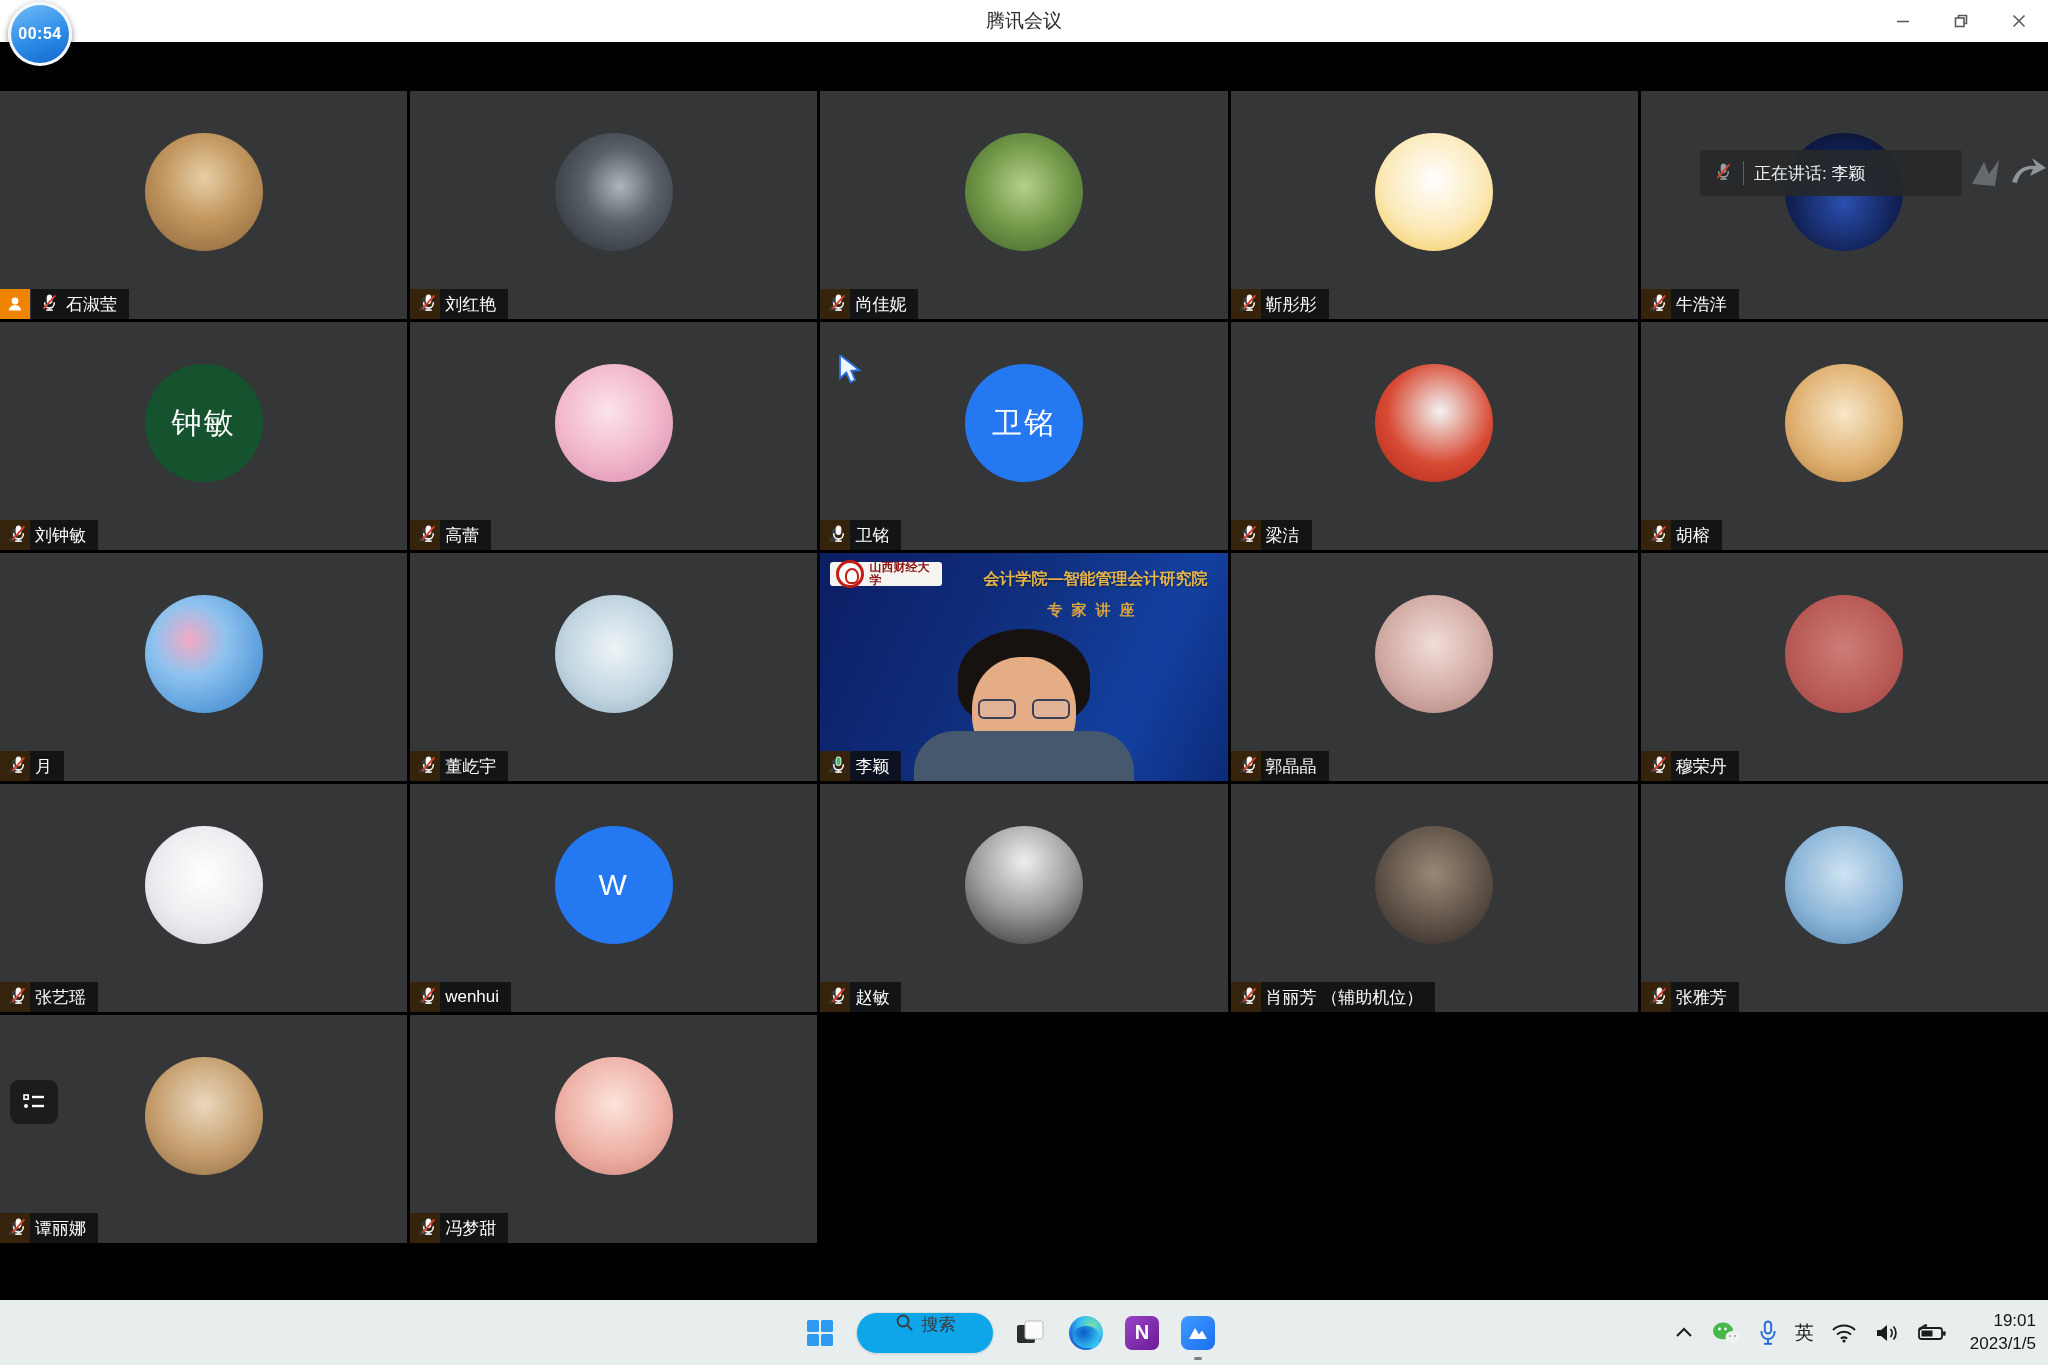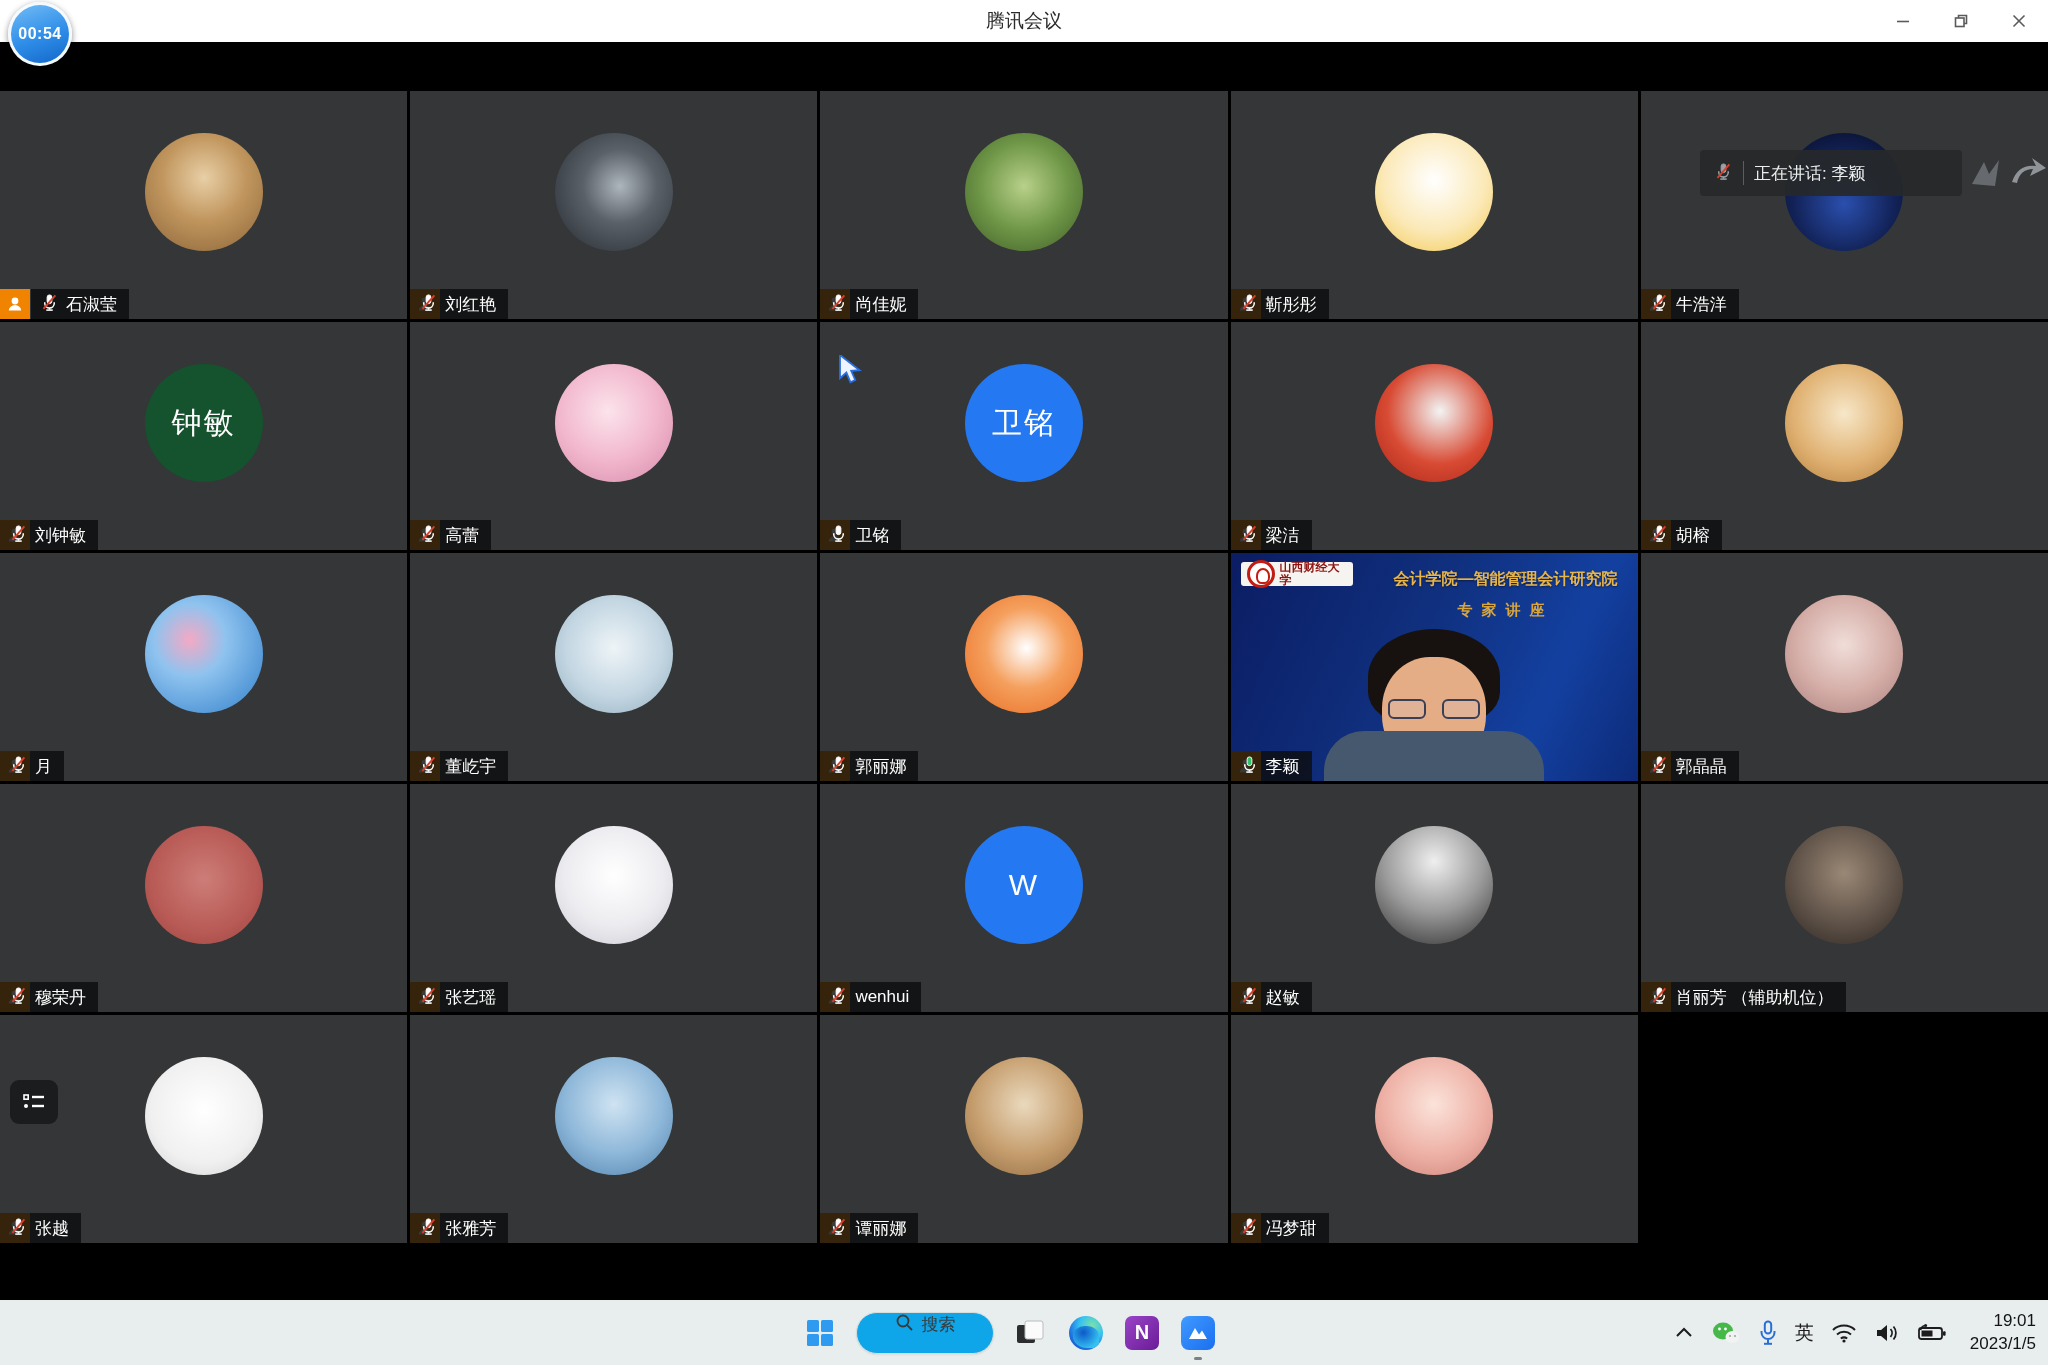--- a/index.html
+++ b/index.html
@@ -372,39 +372,20 @@
               <rect x="7.5" y="2" width="5" height="9.2" rx="2.5" fill="#ffffff" stroke="#ffffff" stroke-width="1"></rect>
               <path d="M5 9.8 v1 a5 5 0 0 0 10 0 v-1" fill="none" stroke="#ffffff" stroke-width="1.6"></path>
               <line x1="10" y1="15.6" x2="10" y2="17.6" stroke="#ffffff" stroke-width="1.6"></line>
               <line x1="6.6" y1="18" x2="13.4" y2="18" stroke="#ffffff" stroke-width="1.6"></line>
               <line x1="3.6" y1="16.8" x2="16.2" y2="2.6" stroke="#d8402c" stroke-width="2"></line>
             </svg></span>
       <span class="pname">董屹宇</span>
     </div>
   </div>
 
-  <div class="cell">
-    <div class="avatar" style="background: radial-gradient(circle at 52% 45%, rgb(255, 255, 255) 0%, rgb(245, 160, 94) 45%, rgb(231, 106, 31) 100%);"></div>
-    <div class="badge-host" hidden="">
-      <svg width="18" height="18" viewBox="0 0 18 18">
-        <circle cx="9" cy="6" r="3.4" fill="#fff"></circle>
-        <path d="M2.8 15.5 a6.2 5.4 0 0 1 12.4 0 Z" fill="#fff"></path>
-      </svg>
-    </div>
-    <div class="nameplate">
-      <span class="mic"><svg width="19" height="19" viewBox="0 0 20 20">
-              <rect x="7.5" y="2" width="5" height="9.2" rx="2.5" fill="#ffffff" stroke="#ffffff" stroke-width="1"></rect>
-              <path d="M5 9.8 v1 a5 5 0 0 0 10 0 v-1" fill="none" stroke="#ffffff" stroke-width="1.6"></path>
-              <line x1="10" y1="15.6" x2="10" y2="17.6" stroke="#ffffff" stroke-width="1.6"></line>
-              <line x1="6.6" y1="18" x2="13.4" y2="18" stroke="#ffffff" stroke-width="1.6"></line>
-              <line x1="3.6" y1="16.8" x2="16.2" y2="2.6" stroke="#d8402c" stroke-width="2"></line>
-            </svg></span>
-      <span class="pname">郭丽娜</span>
-    </div>
-  </div>
 
   <div class="cell speaking">
         <div class="video-wrap">
           <div class="v-logo">
             <span class="v-emblem"></span>
             <span class="v-logo-text">山西财经大学</span>
           </div>
           <div class="v-line1">会计学院—智能管理会计研究院</div>
           <div class="v-line2">专家讲座</div>
           <div class="v-hair"></div>
@@ -547,39 +528,20 @@
               <rect x="7.5" y="2" width="5" height="9.2" rx="2.5" fill="#ffffff" stroke="#ffffff" stroke-width="1"></rect>
               <path d="M5 9.8 v1 a5 5 0 0 0 10 0 v-1" fill="none" stroke="#ffffff" stroke-width="1.6"></path>
               <line x1="10" y1="15.6" x2="10" y2="17.6" stroke="#ffffff" stroke-width="1.6"></line>
               <line x1="6.6" y1="18" x2="13.4" y2="18" stroke="#ffffff" stroke-width="1.6"></line>
               <line x1="3.6" y1="16.8" x2="16.2" y2="2.6" stroke="#d8402c" stroke-width="2"></line>
             </svg></span>
       <span class="pname">肖丽芳 （辅助机位）</span>
     </div>
   </div>
 
-  <div class="cell">
-    <div class="avatar" style="background: radial-gradient(circle at 50% 45%, rgb(255, 255, 255) 0%, rgb(240, 240, 240) 60%, rgb(207, 207, 207) 100%);"></div>
-    <div class="badge-host" hidden="">
-      <svg width="18" height="18" viewBox="0 0 18 18">
-        <circle cx="9" cy="6" r="3.4" fill="#fff"></circle>
-        <path d="M2.8 15.5 a6.2 5.4 0 0 1 12.4 0 Z" fill="#fff"></path>
-      </svg>
-    </div>
-    <div class="nameplate">
-      <span class="mic"><svg width="19" height="19" viewBox="0 0 20 20">
-              <rect x="7.5" y="2" width="5" height="9.2" rx="2.5" fill="#ffffff" stroke="#ffffff" stroke-width="1"></rect>
-              <path d="M5 9.8 v1 a5 5 0 0 0 10 0 v-1" fill="none" stroke="#ffffff" stroke-width="1.6"></path>
-              <line x1="10" y1="15.6" x2="10" y2="17.6" stroke="#ffffff" stroke-width="1.6"></line>
-              <line x1="6.6" y1="18" x2="13.4" y2="18" stroke="#ffffff" stroke-width="1.6"></line>
-              <line x1="3.6" y1="16.8" x2="16.2" y2="2.6" stroke="#d8402c" stroke-width="2"></line>
-            </svg></span>
-      <span class="pname">张越</span>
-    </div>
-  </div>
 
   <div class="cell">
     <div class="avatar" style="background: radial-gradient(circle at 50% 40%, rgb(207, 227, 242) 0%, rgb(140, 182, 216) 55%, rgb(79, 128, 171) 100%);"></div>
     <div class="badge-host" hidden="">
       <svg width="18" height="18" viewBox="0 0 18 18">
         <circle cx="9" cy="6" r="3.4" fill="#fff"></circle>
         <path d="M2.8 15.5 a6.2 5.4 0 0 1 12.4 0 Z" fill="#fff"></path>
       </svg>
     </div>
     <div class="nameplate">

